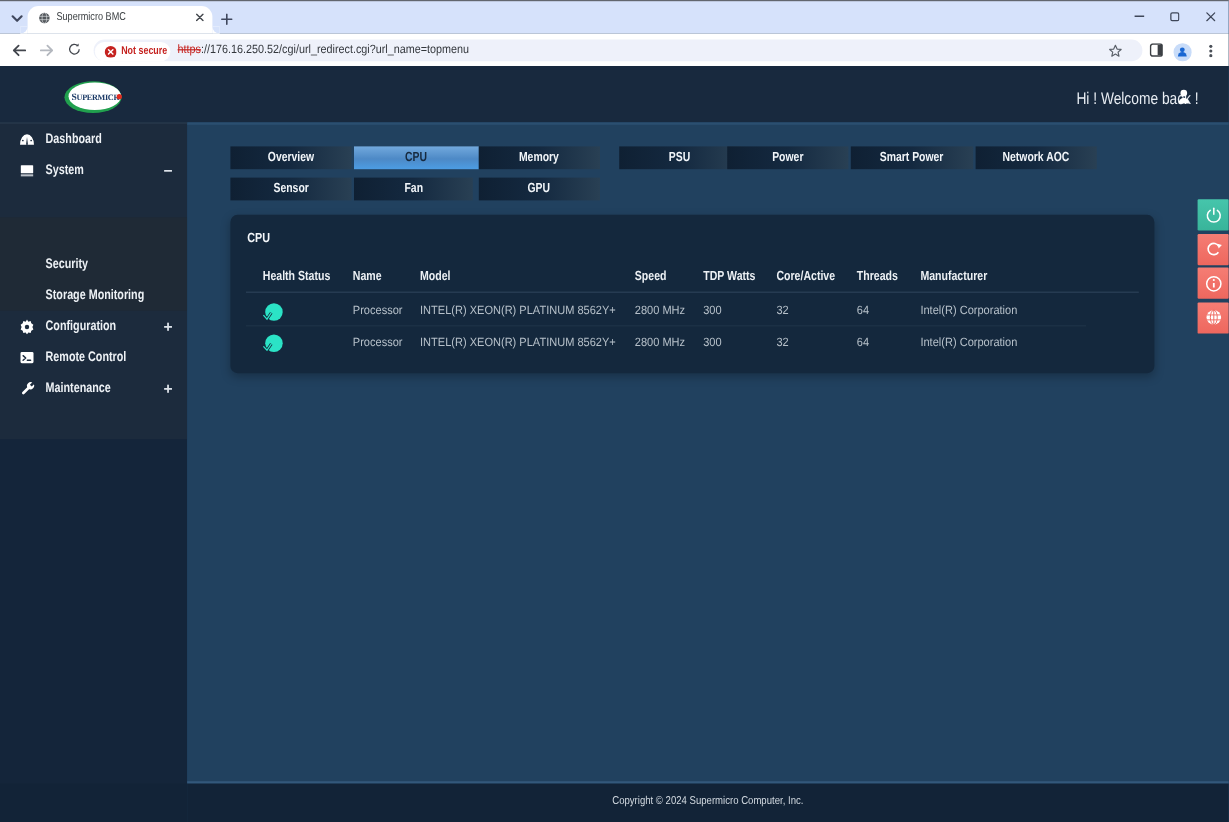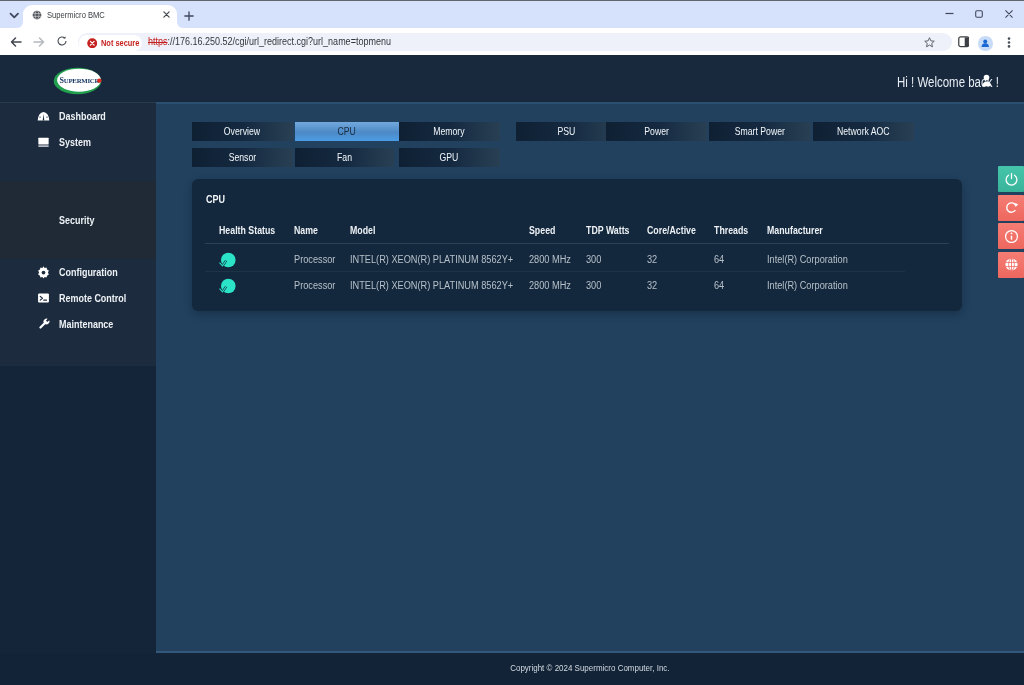--- a/index.html
+++ b/index.html
@@ -14,30 +14,30 @@
   #activetab { left:23px; top:5px; width:154px; height:23px; background:#ffffff; border-radius:9px 9px 0 0; }
   #tabtitle { left:47px; top:8.5px; font-size:9.5px; color:#3c4043; }
   #omnibox { left:78px; top:33px; width:874px; height:18px; background:#eef1fa; border-radius:9px; }
   #nschip { left:79px; top:34.5px; width:63px; height:16px; background:#ffffff; border-radius:8px; }
 
   
   #bmcheader { left:0; top:55px; width:1024px; height:47px; background:#18293e; }
   #welcome { left:897px; top:74px; font-size:14px; color:#e8edf3; }
   #sidebar { left:0; top:102px; width:156px; height:583px; background:#14253a; }
   #menu { left:0; top:0; width:156px; height:264px; background:#1c2b3d; }
-  .mrow { position:absolute; left:0; width:156px; height:26px;margin-left:21px; }
+  .mrow { position:absolute; left:0; width:156px; height:26px; }
   .mtxt { position:absolute; left:38px; top:50%; transform:translateY(-50%) scaleX(0.78); transform-origin:0 50%; font-size:11.5px; font-weight:bold; color:#eef2f6; white-space:nowrap; }
   .mico { position:absolute; left:16px; top:50%; transform:translateY(-50%); }
   .mpm  { position:absolute; left:133px; top:50%; transform:translateY(-50%); width:14px; text-align:center; font-size:13px; font-weight:bold; color:#dde3ea; }
   #submenu { position:absolute; left:0; top:79px; width:156px; height:78px; background:#1f2a36; }
   #hilite { position:absolute; left:0; top:53px; width:156px; height:26px; background:linear-gradient(180deg,#8cbbe9 0%,#5e9bd6 52%,#4585c9 92%,#539ade 100%); }
   #hilite .mtxt { color:#2a4660; }
 
   #content { left:156px; top:102px; width:868px; height:551px; background:#21415f; border-top:2px solid #2b4f70; border-bottom:2px solid #33587b; }
-  .tab { position:absolute; width:101.5px; height:19px; line-height:19px; text-align:center; font-size:11px; font-weight:normal; color:#f2f6fa;
+  .tab { position:absolute; width:101.5px; height:19px; line-height:19px; text-align:center; font-size:11px; font-weight:bold; color:#f2f6fa;
          background:linear-gradient(90deg,#0f2033 0%,#142940 50%,#294054 100%); }
   .tab > span { display:inline-block; transform:scaleX(0.79); transform-origin:50% 50%; }
   .tabsel { background:linear-gradient(180deg,#72a9dd 0%,#4d89c6 55%,#4c9de4 100%); color:#16293e; }
 
   #panel { left:192px; top:179px; width:770px; height:132px; background:#14283d; border-radius:6px; box-shadow:0 3px 8px rgba(0,0,0,0.25); }
   #paneltitle { left:14px; top:14px; font-size:11px; font-weight:bold; color:#f4f7fa; }
   .th { position:absolute; top:44.5px; font-size:11px; font-weight:bold; color:#edf1f5; transform:scaleX(0.8); transform-origin:0 50%; white-space:nowrap; }
   .td { position:absolute; font-size:10px; color:#b6c0c9; transform:scaleX(0.92); transform-origin:0 50%; white-space:nowrap; }
   .sep { position:absolute; left:13px; width:744px; height:1px; background:#25394e; }
 
@@ -157,20 +157,23 @@
       <svg class="mico" width="13" height="13" viewBox="0 0 24 24">
           <rect x="2.5" y="4" width="19" height="12.5" rx="1" fill="#ffffff"></rect>
           <rect x="2.5" y="18" width="19" height="3.2" fill="#b9bfc7"></rect>
         </svg>
       <span class="mtxt">System</span>
         <span class="mpm">−</span>
     </div>
     <div class="mrow" style="top:105px">
         <span class="mtxt">Security</span>
       </div>
+    <div class="mrow" style="top:131px">
+        <span class="mtxt">Storage Monitoring</span>
+      </div>
     <div class="mrow" style="top:157px">
       <svg class="mico" width="13" height="13" viewBox="0 0 24 24" fill="#ffffff">
           <path d="M12 1.5 l2 3.2 3.6-1 1 3.6 3.2 2 -1.5 3.7 1.5 3.7 -3.2 2 -1 3.6 -3.6 -1 -2 3.2 -2 -3.2 -3.6 1 -1 -3.6 -3.2 -2 1.5 -3.7 -1.5 -3.7 3.2 -2 1 -3.6 3.6 1 z"></path>
           <circle cx="12" cy="13" r="3.4" fill="#1d2c3e"></circle>
         </svg>
       <span class="mtxt">Configuration</span>
         <span class="mpm">+</span>
     </div>
     <div class="mrow" style="top:183px">
       <svg class="mico" width="13" height="13" viewBox="0 0 24 24">

